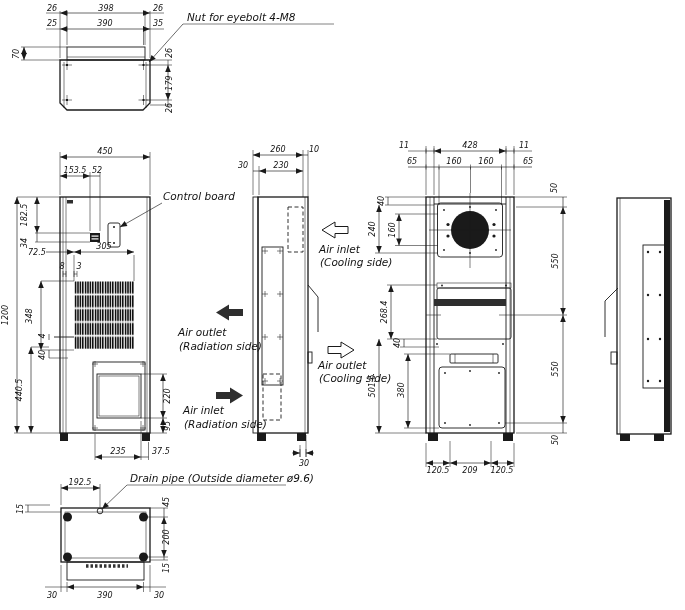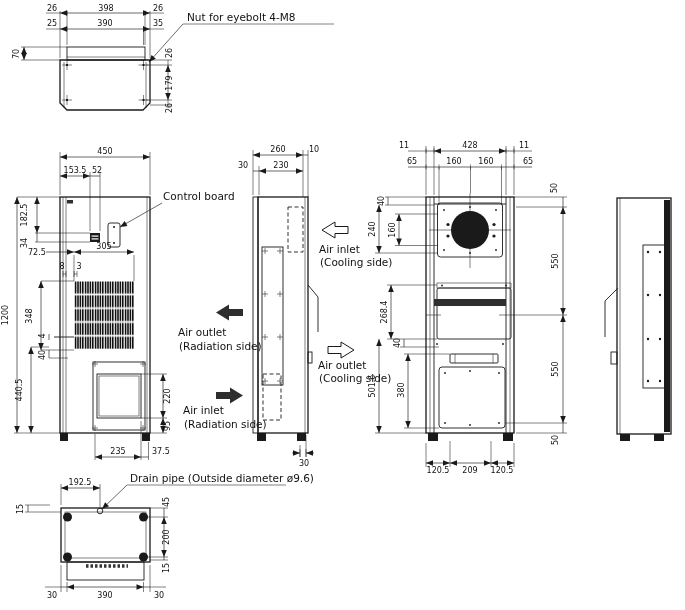--- a/index.html
+++ b/index.html
@@ -1,16 +1,16 @@
 <!DOCTYPE html>
 <html><head>
 <meta charset="utf-8">
 <style>
   html,body{margin:0;padding:0;background:#ffffff;}
-  .stage{position:relative;width:685px;height:610px;background:#ffffff;overflow:hidden;}
+  .stage{position:relative;width:685px;height:610px;background:#ffffff;overflow:hidden;font-style:italic;}
   svg{display:block;}
   .ol{fill:none;stroke:#1a1a1a;stroke-width:1.3;}
   .ln{fill:none;stroke:#1a1a1a;stroke-width:0.9;}
   .tn{fill:none;stroke:#1a1a1a;stroke-width:0.55;}
   .dim{fill:none;stroke:#1a1a1a;stroke-width:0.65;}
   .dsh{fill:none;stroke:#1a1a1a;stroke-width:0.9;stroke-dasharray:4 2.5;}
   .blk{fill:#1a1a1a;stroke:none;}
   .gry{fill:#2e2e2e;stroke:none;}
   text{fill:#111;font-family:"DejaVu Sans","Liberation Sans",sans-serif;}
   .d{font-size:8px;}

